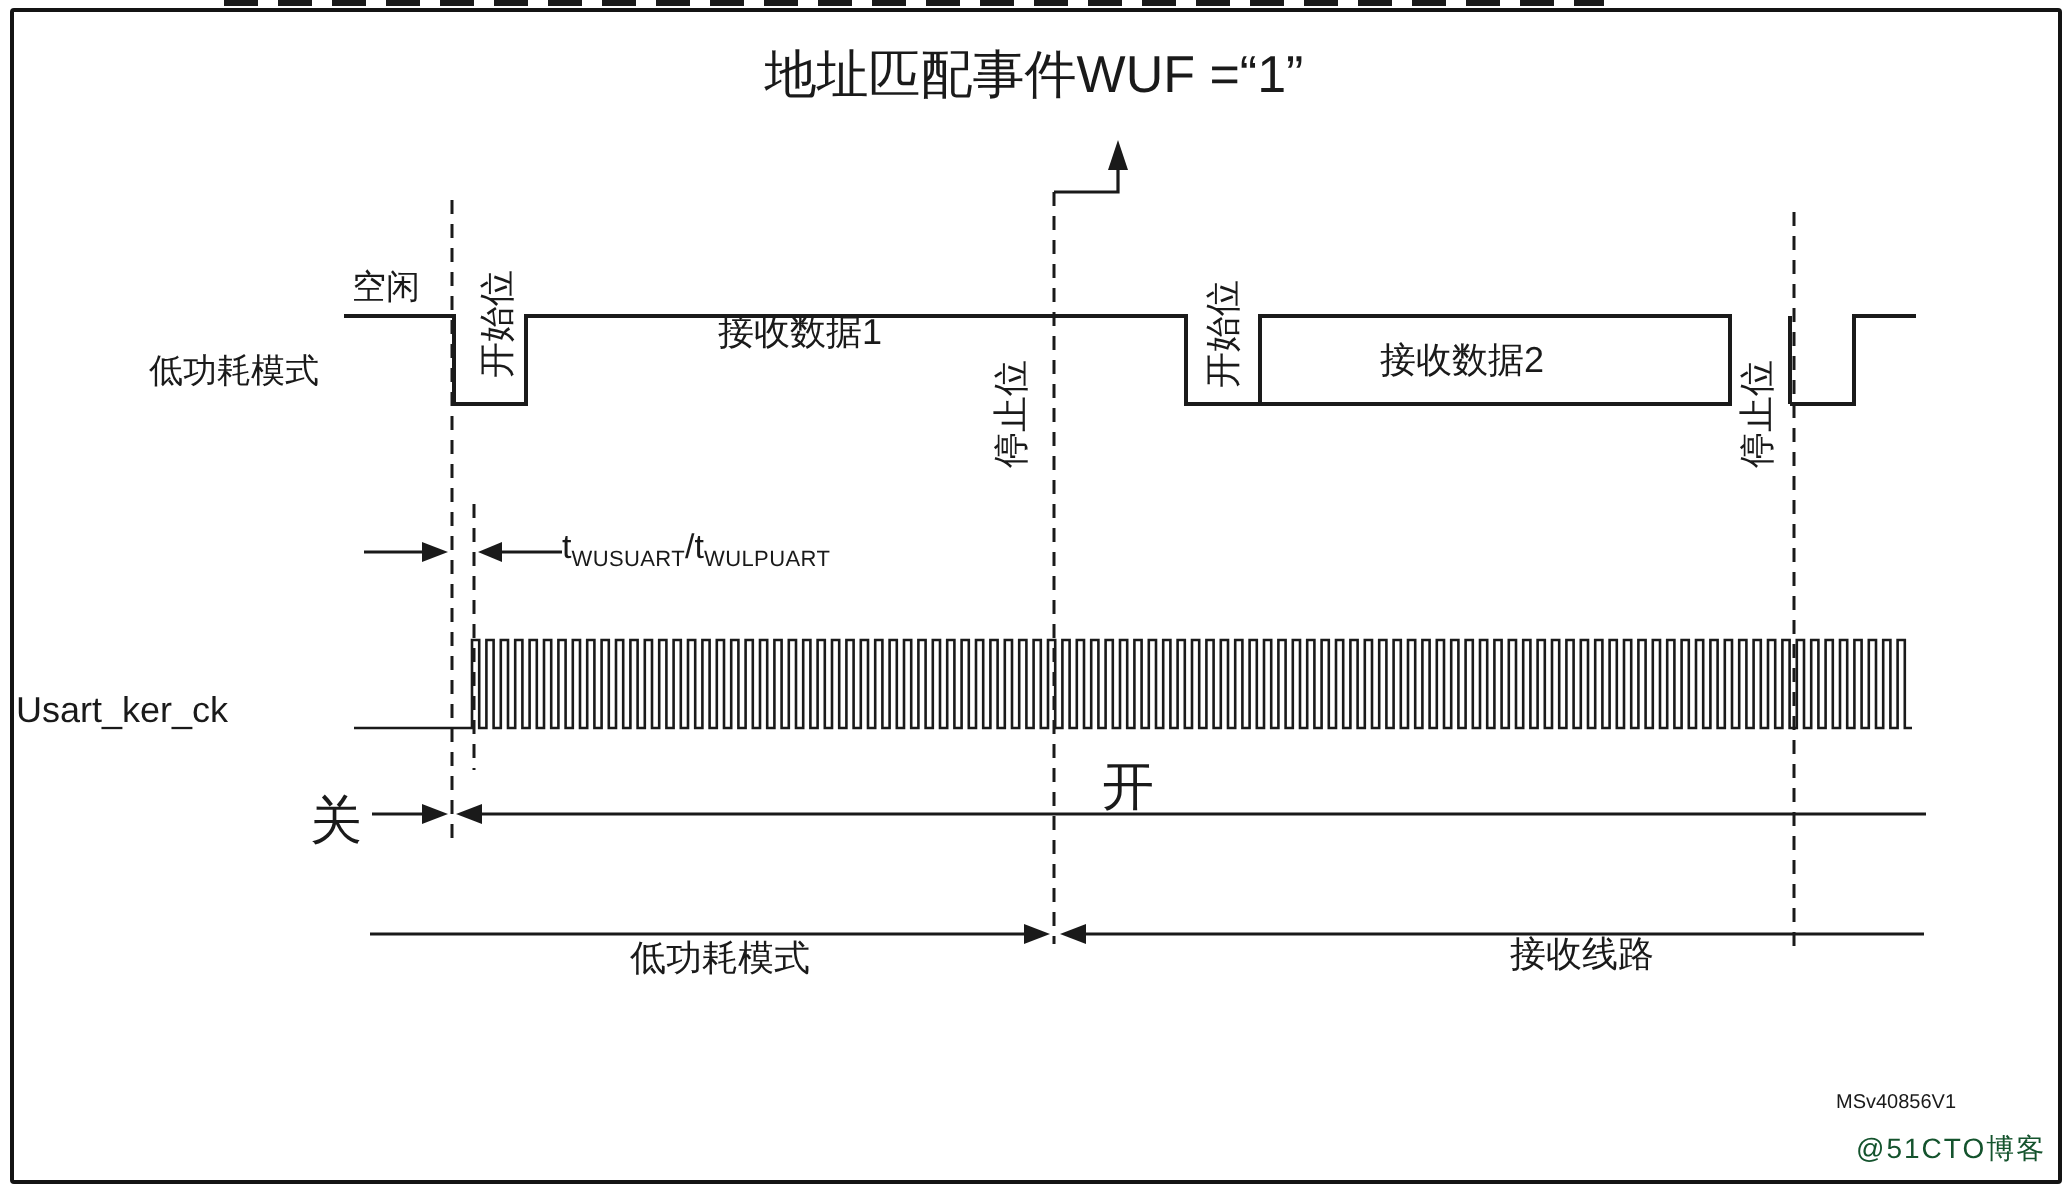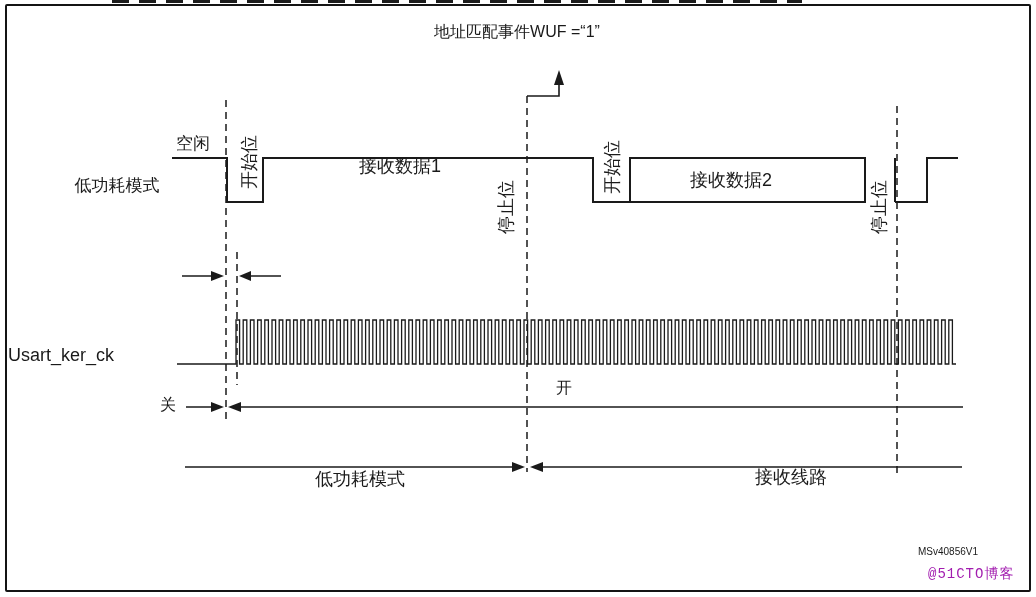--- a/index.html
+++ b/index.html
@@ -12,26 +12,26 @@
     border:2px solid #141414;border-radius:2px;background:#ffffff;
   }
   #title-remnant{
     position:absolute;left:112px;top:0;width:690px;height:3px;
     background:repeating-linear-gradient(90deg,#1b1b1b 0 17px,transparent 17px 27px);
   }
   svg.layer{position:absolute;left:0;top:0;}
   .lbl{position:absolute;white-space:nowrap;line-height:1.15;}
   .c{transform:translateX(-50%);}          
   .v{transform:translate(-50%,-50%) rotate(-90deg);} 
-  .f19{font-size:16px;}
+  .f19{font-size:26px;}
   .f18{font-size:18px;}
   .f17{font-size:17px;}
   .f15{font-size:10px;}
   .sub{font-size:11px;vertical-align:-4px;letter-spacing:.2px;}
-  #watermark{color:#a21caf;font-size:14px;letter-spacing:1px;font-family:Liberation Mono, monospace;}
+  #watermark{color:#14532d;font-size:14px;letter-spacing:1px;}
   .stroke{stroke:#1a1a1a;fill:none;}
 </style>
 </head>
 <body>
 
 <div id="stage">
 
   <div id="frame"></div>
   <div id="title-remnant"></div>
 
@@ -97,20 +97,21 @@
   <div class="lbl c f17" style="left:193px;top:134px;">空闲</div>
   <div class="lbl c f17" style="left:117px;top:176px;">低功耗模式</div>
 
   <div class="lbl v f18" style="left:249px;top:162px;">开始位</div>
   <div class="lbl c f18" style="left:400px;top:156px;">接收数据1</div>
   <div class="lbl v f18" style="left:506px;top:207px;">停止位</div>
   <div class="lbl v f18" style="left:612px;top:167px;">开始位</div>
   <div class="lbl c f18" style="left:731px;top:170px;">接收数据2</div>
   <div class="lbl v f18" style="left:879px;top:207px;">停止位</div>
 
+  <div class="lbl f17" style="left:281px;top:264px;"><span>t</span><span class="sub">WUSUART</span><span>/t</span><span class="sub">WULPUART</span></div>
 
   <div class="lbl f18" style="left:8px;top:345px;">Usart_ker_ck</div>
 
   <div class="lbl c f19" style="left:168px;top:396px;">关</div>
   <div class="lbl c f19" style="left:564px;top:379px;">开</div>
 
   <div class="lbl c f18" style="left:360px;top:469px;text-align:center;">低功耗模式</div>
   <div class="lbl c f18" style="left:791px;top:467px;">接收线路</div>
 
   <div class="lbl f15" style="left:918px;top:546px;">MSv40856V1</div>

